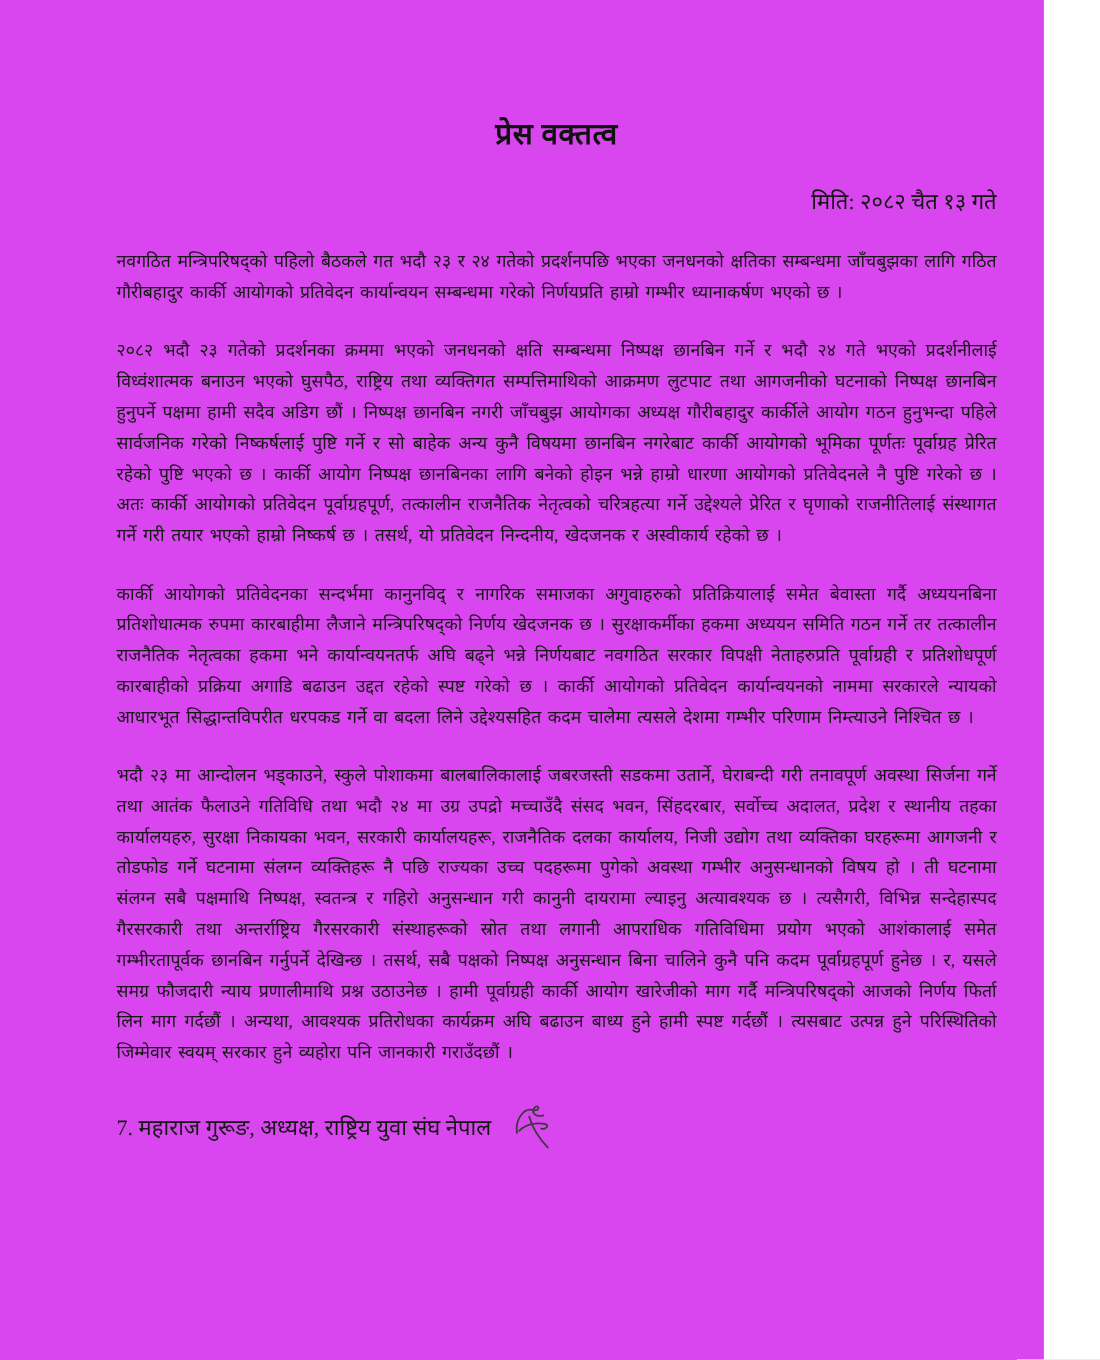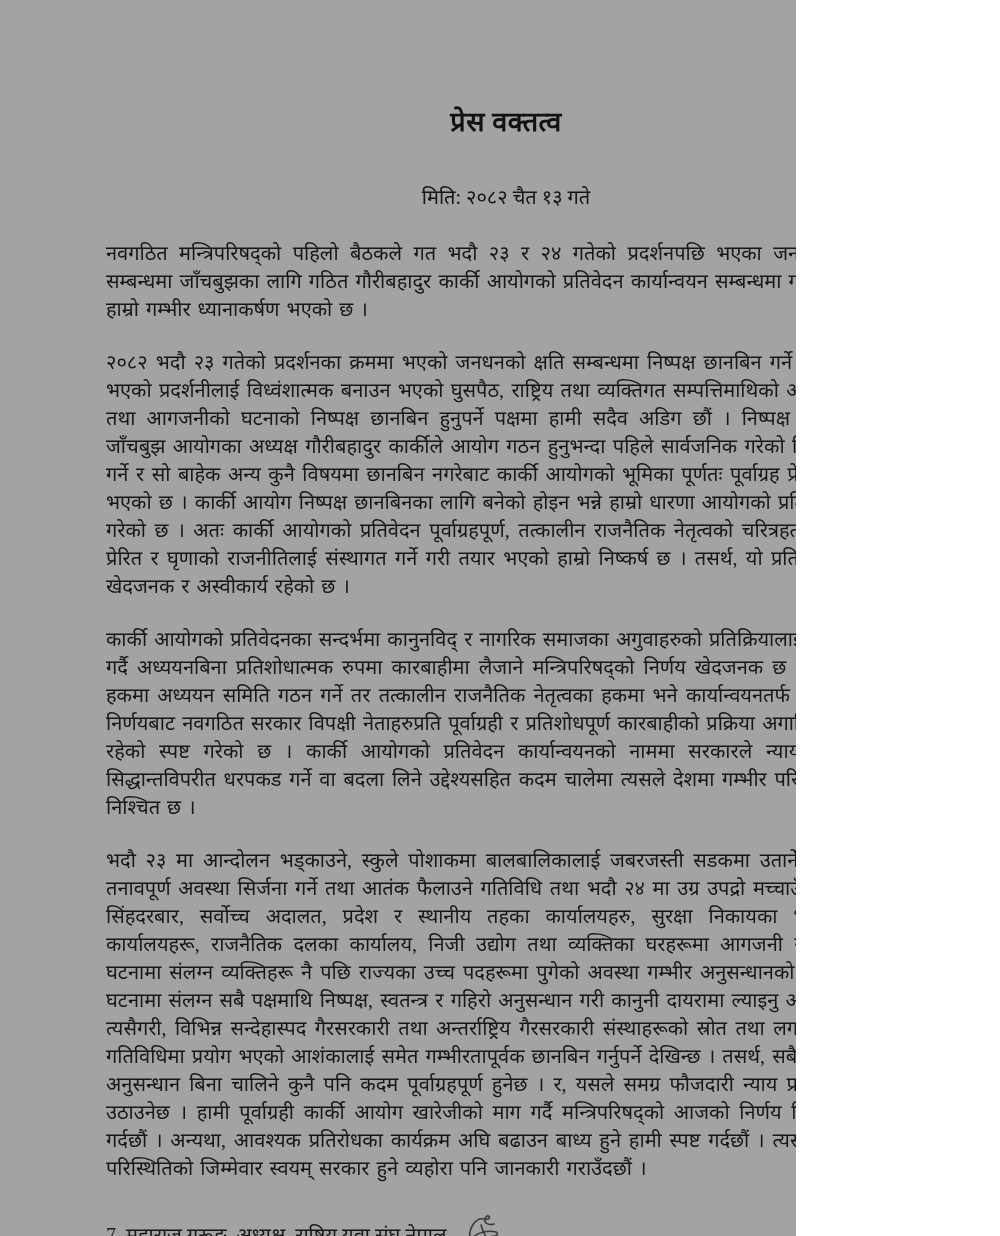--- a/index.html
+++ b/index.html
@@ -9,50 +9,50 @@
   }
   body {
     width: 1000px;
     height: 1236px;
     font-family: "Liberation Serif", "DejaVu Serif", serif;
     color: #171717;
     -webkit-font-smoothing: antialiased;
   }
   .page {
     position: relative;
-    width: 796px;
+    width: 949px;
     height: 1236px;
-    background: #a3a3a3;
+    background: #d946ef;
     overflow: hidden;
   }
   .content {
     position: absolute;
     left: 106px;
     top: 0;
     width: 800px;
   }
   .doc-title {
     margin: 0;
     padding-top: 102px;
     text-align: center;
     font-size: 27px;
     font-weight: 600;
     letter-spacing: 0.5px;
     color: #121212;
   }
   .date-line {
-    margin-top: 44px;
-    text-align: center;
+    margin-top: 30px;
+    text-align: right;
     font-size: 20px;
     color: #151515;
   }
   .para {
     margin: 0;
     margin-top: 25px;
-    font-size: 20px;
+    font-size: 16px;
     line-height: 28px;
     text-align: justify;
     text-justify: inter-word;
     color: #171717;
     word-spacing: 2px;
   }
   .para.first {
     margin-top: 29px;
   }
   .signatories {

